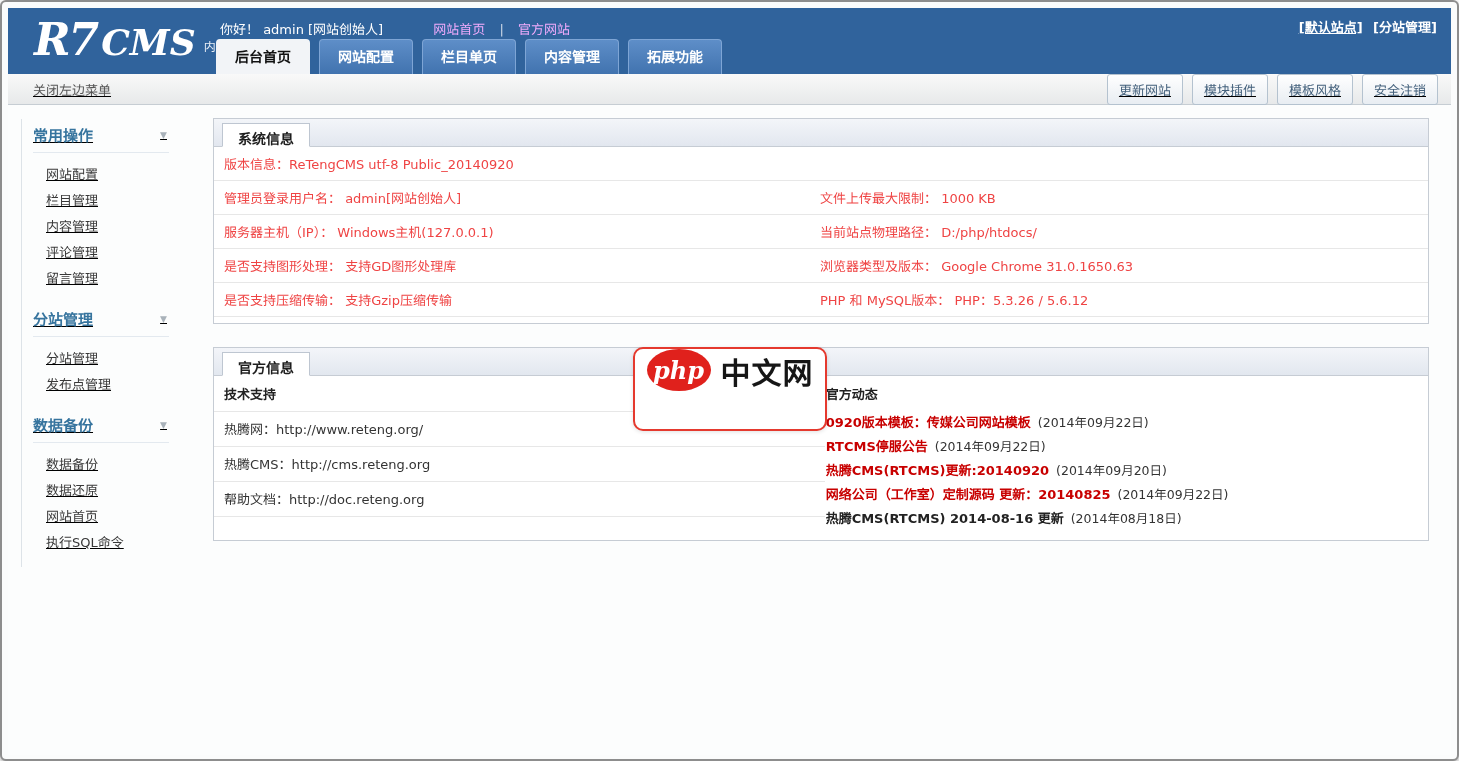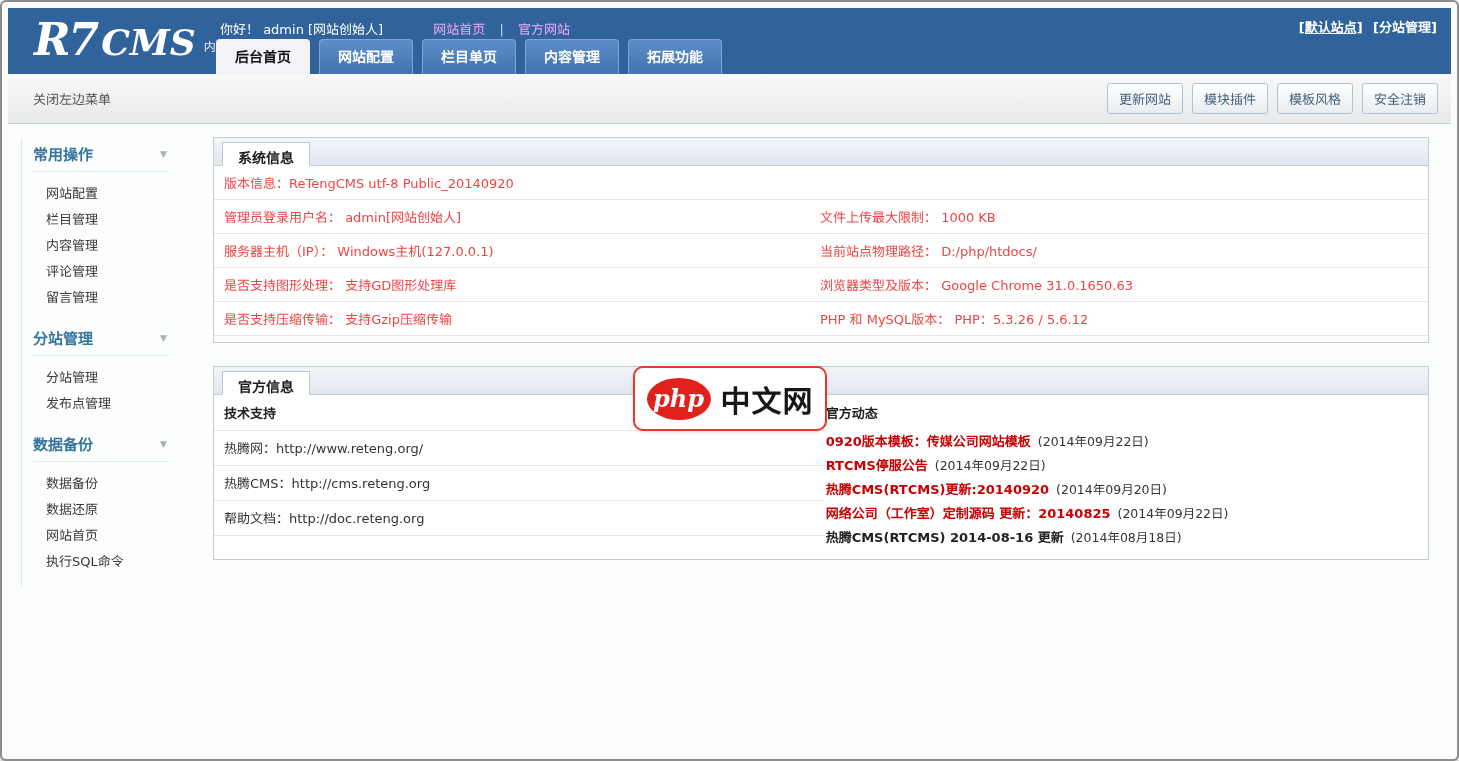--- a/index.html
+++ b/index.html
@@ -21,32 +21,32 @@
   .header-right { position:absolute; right:14px; top:9px; color:#fff; font-size:13px; font-weight:bold; }
   .header-right .site { text-decoration:underline; cursor:pointer; }
   .header-right .branch { margin-left:6px; cursor:pointer; font-weight:bold; }
   .tabs { position:absolute; left:208px; bottom:0; display:flex; }
   .tab { margin-right:9px; padding:7px 19px 8px; font-size:14px; font-weight:bold;
          border-radius:4px 4px 0 0; cursor:pointer; white-space:nowrap; }
   .tab.inactive { background:linear-gradient(#5e8ec8,#4173af); border:1px solid #7ea5d5; border-bottom:none; color:#fff; padding:6px 18px 8px; }
   .tab.active { background:#f2f4f7; color:#111; }
 
   
-  .toolbar { height:50px; background:linear-gradient(#f9f9f9,#e7e9ea); border-bottom:1px solid #c6cdd3;
-             display:flex; align-items:center; justify-content:space-between; padding:0 13px; }
+  .toolbar { height:31px; background:linear-gradient(#f9f9f9,#e7e9ea); border-bottom:1px solid #c6cdd3;
+             display:flex; align-items:center; justify-content:space-between; padding:0 13px;text-decoration:underline; }
   .toolbar .close-menu { font-size:13px; color:#555; cursor:pointer; padding-left:12px; }
   .toolbar .btns { display:flex; }
   .toolbar button { margin-left:9px; font-size:13px; color:#44617c; background:linear-gradient(#ffffff,#e8edf2);
                     border:1px solid #b4c2cf; border-radius:3px; padding:5px 11px; cursor:pointer;
                     font-family:inherit; }
 
   
   .content { position:relative; height:650px; background:#fcfdfd; }
 
-  .sidebar { position:absolute; left:13px; top:14px; width:165px; border-left:1px solid #dde3e8; padding-left:11px; }
+  .sidebar { position:absolute; left:13px; top:14px; width:165px; border-left:1px solid #dde3e8; padding-left:11px;text-decoration:underline; }
   .group-title { display:flex; justify-content:space-between; align-items:center; width:136px;
                  color:#36749e; font-weight:bold; font-size:15px; padding:5px 2px 7px 0;
                  border-bottom:1px solid #e3e9ef; cursor:pointer; }
   .group-title .arrow { color:#a9b2ba; font-size:9px; }
   .group-items { list-style:none; padding:8px 0 12px 13px; }
   .group-items li { font-size:13px; color:#383838; padding:3px 0 4px; cursor:pointer; }
 
   .main { position:absolute; left:205px; top:13px; right:22px; }
   .panel { border:1px solid #c6ccd4; background:#fff; margin-bottom:23px; }
   .panel-header { height:28px; background:linear-gradient(#f3f5f9,#e2e7ef); border-bottom:1px solid #c6ccd4; position:relative; }
@@ -63,22 +63,22 @@
   .col-support { width:50.3%; }
   .support-header { font-size:13px; font-weight:bold; color:#222; padding:8px 10px; border-bottom:1px solid #e7e7e7; }
   .support-row { font-size:13px; color:#333; padding:7px 10px 8px; border-bottom:1px solid #e7e7e7; }
   .col-news { flex:1; padding:0 8px 10px 1px; }
   .news-header { font-size:13px; font-weight:bold; color:#222; padding:8px 0 7px; }
   .news-item { font-size:13px; padding:2px 0 3px; font-weight:bold; color:#222; cursor:pointer; }
   .news-item .title.red { color:#c80000; }
   .news-item .date { font-weight:normal; color:#333; margin-left:7px; font-size:12.5px; }
 
   
-  .badge { position:absolute; left:625px; top:242px; width:194px; height:65px; background:#fff;
-           border:2px solid #e5392e; border-radius:10px; display:flex; align-items:center;
+  .badge { position:absolute; left:625px; top:242px; width:194px; height:84px; background:#fff;
+           border:2px solid #e5392e; border-radius:10px; display:flex; align-items:flex-start;
            justify-content:center; box-shadow:0 1px 4px rgba(0,0,0,.12); z-index:5; }
   .badge .oval { width:64px; height:42px; background:#e0211c; border-radius:50%;
                  display:flex; align-items:center; justify-content:center;
                  color:#fff; font-style:italic; font-weight:bold; font-size:24px;
                  font-family:"DejaVu Serif","Liberation Serif",serif; }
   .badge .suffix { font-size:30px; font-weight:bold; color:#161616; margin-left:10px; letter-spacing:1px; }
 </style>
 </head>
 <body>
 

